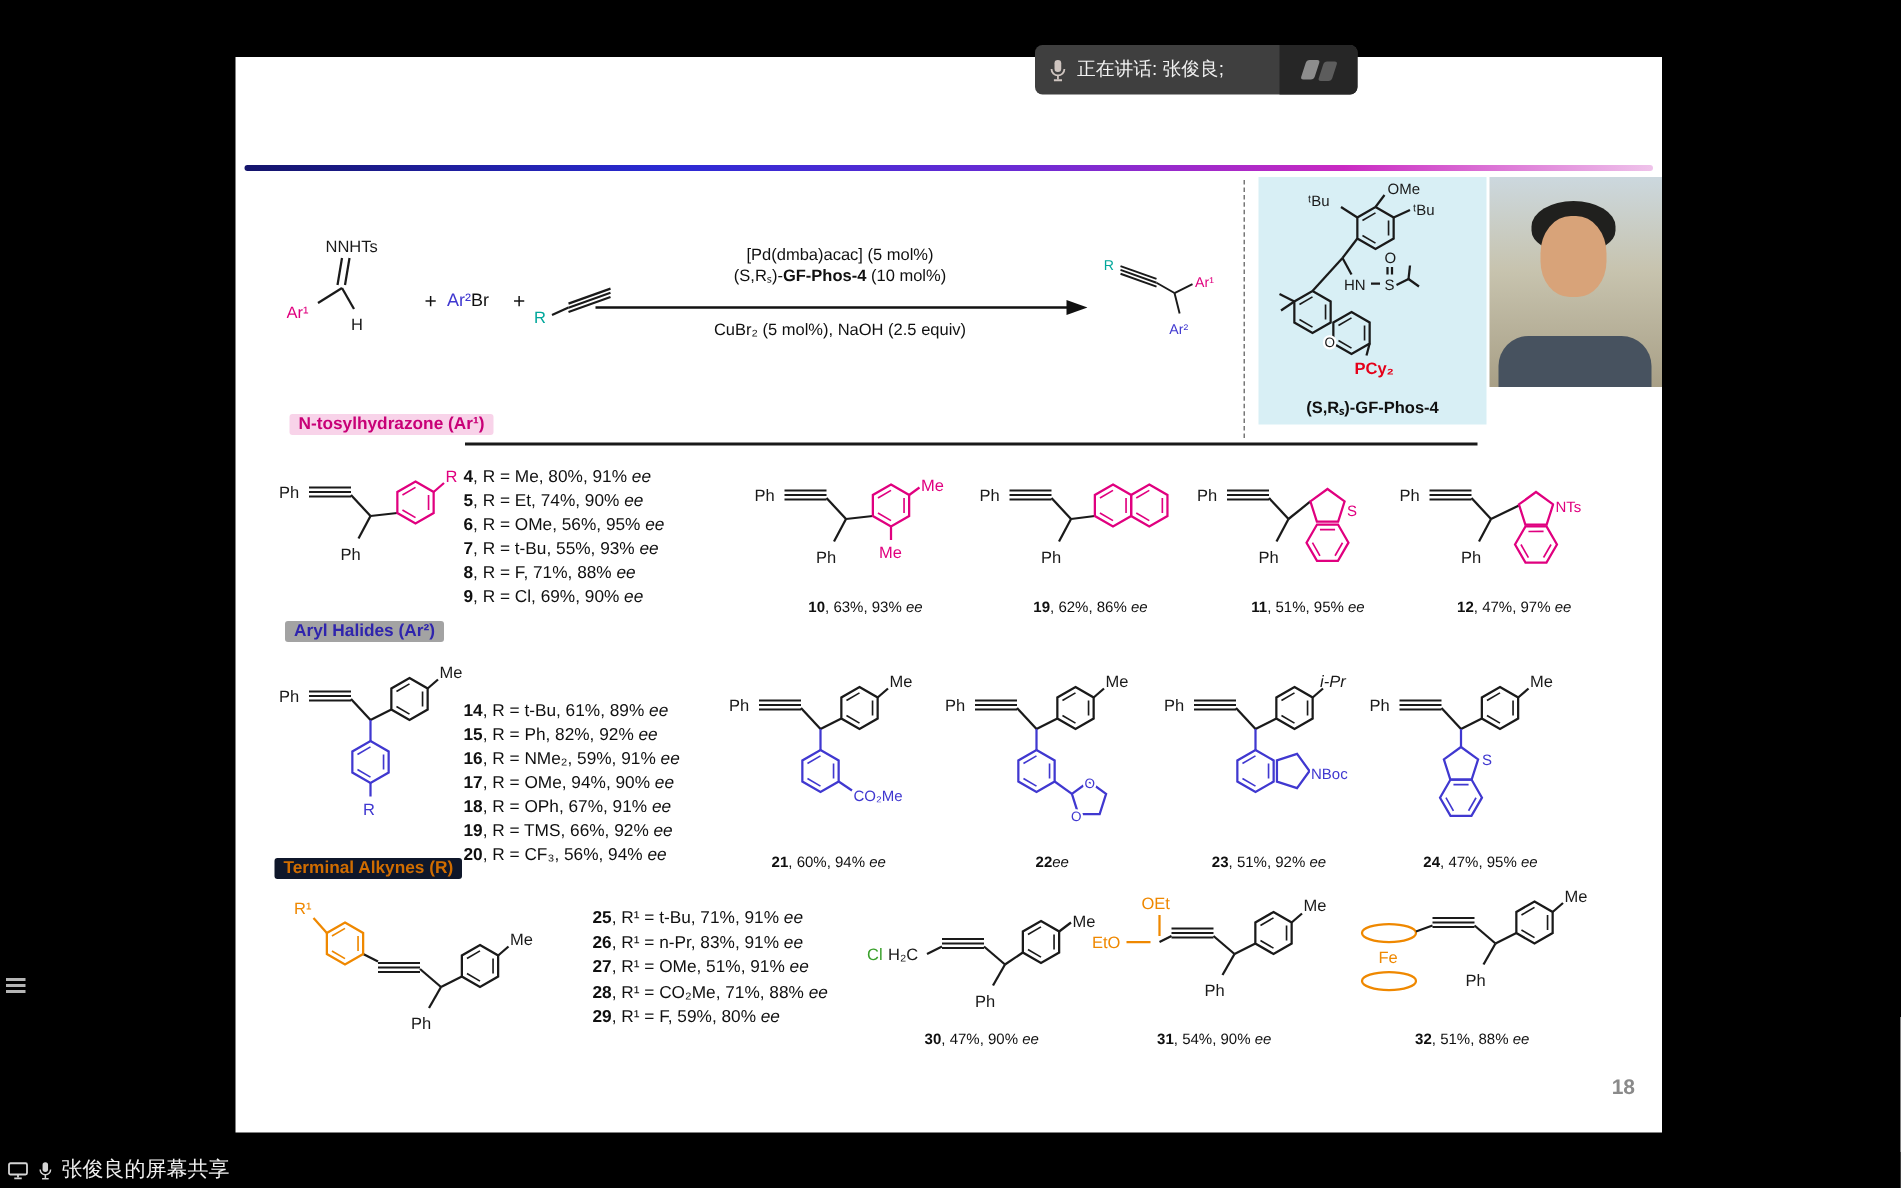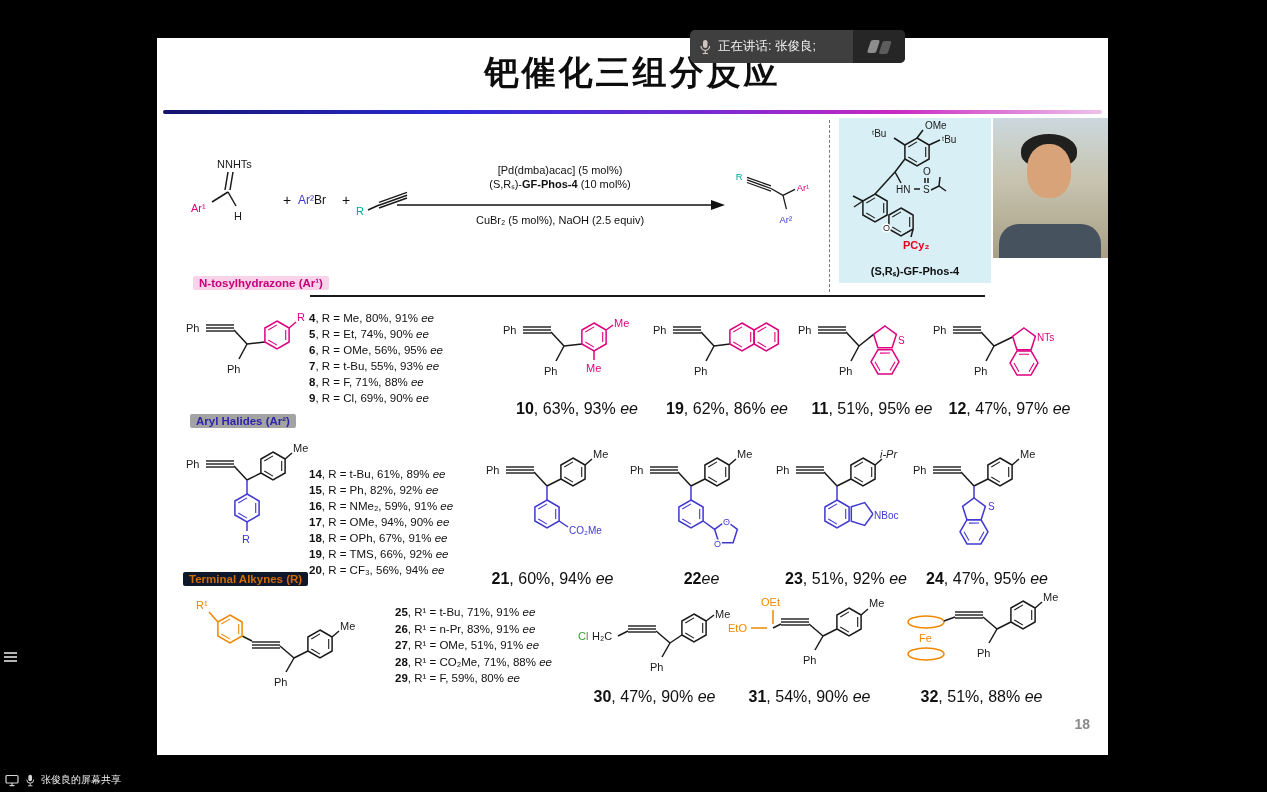--- a/index.html
+++ b/index.html
@@ -20,37 +20,37 @@
   .banner-mic{margin:0 7px 0 9px}
   .banner-logo{width:52px;height:33px;background:#262626;border-radius:0 5px 5px 0;
        display:flex;align-items:center;justify-content:center;gap:3px}
   .banner-logo span{display:block;width:9px;height:13px;border-radius:2px;transform:skewX(-18deg)}
   .banner-logo .l1{background:#8d8d8d}
   .banner-logo .l2{background:#5c5c5c;transform:skewX(-18deg) translateY(1px)}
 
   
   .bottombar{position:absolute;left:0;right:0;bottom:0;height:24px;background:#000;
        display:flex;align-items:center;gap:6px;padding-left:5px}
-  .bottombar-label{color:#f0f0f0;font-size:10px}
+  .bottombar-label{color:#f0f0f0;font-size:14px}
   .side-icon{position:absolute;left:4px;top:652px;width:13px;display:flex;flex-direction:column;gap:2.5px}
   .side-icon i{display:block;height:1.6px;background:#b5b5b5}
 
   .page-number{position:absolute;right:18px;top:678px;font-weight:bold;font-size:14px;color:#8a8a8a}
 
   
   .chip{position:absolute;font-weight:bold;font-size:11.5px;padding:1px 6px;border-radius:2px;white-space:nowrap}
   .chip1{background:#f8d3e9;color:#c80077}
   .chip2{background:#a3a3a3;color:#2f24ad}
   .chip3{background:#0f172a;color:#cf6c00}
   .rule{position:absolute;left:153px;top:257px;width:675px;height:1.5px;background:#1a1a1a}
 
   
   .list{position:absolute;white-space:nowrap}
   .cline{font-size:11.5px;line-height:16px;color:#101010}
-  .cap{position:absolute;font-size:16px;text-align:center;color:#101010;white-space:nowrap}
+  .cap{position:absolute;font-size:10px;text-align:center;color:#101010;white-space:nowrap}
   .cline b,.cap b{font-weight:bold}
   .cline i,.cap i{}
 
   .cond{position:absolute;width:330px;text-align:center;font-size:11px;line-height:13.5px;color:#101010}
   .plus{position:absolute;font-size:14px;color:#101010}
   .formula{position:absolute;font-size:12px;white-space:nowrap}
 
   
   .cs{position:absolute}
   svg{color:#1a1a1a}
@@ -95,21 +95,20 @@
     <g id="triple">
       <line x1="-14" y1="-3" x2="14" y2="-3" stroke="currentColor" stroke-width="1.4"></line>
       <line x1="-14" y1="0" x2="14" y2="0" stroke="currentColor" stroke-width="1.4"></line>
       <line x1="-14" y1="3" x2="14" y2="3" stroke="currentColor" stroke-width="1.4"></line>
     </g>
   </defs>
 </svg>
 
 <div class="slide">
 
-  <div class="slide-title">钯催化三组分反应</div>
   <div class="divider"></div>
 
   <svg class="cs" style="left:34px;top:118px" width="92" height="74" viewBox="0 0 92 74">
     <text x="26" y="12">NNHTs</text>
     <g>
       <line class="bd" x1="37" y1="16" x2="34" y2="34"></line>
       <line class="bd" x1="42" y1="16" x2="39" y2="34"></line>
       <line class="bd" x1="37" y1="36" x2="21" y2="46"></line>
       <line class="bd" x1="37" y1="36" x2="45" y2="50"></line>
     </g>

